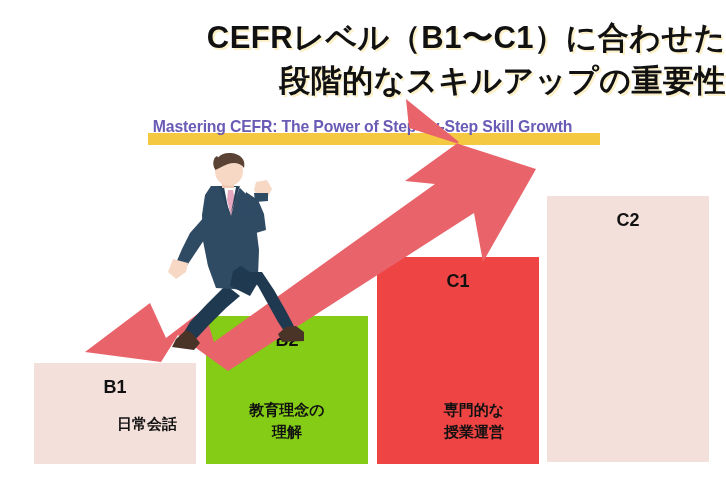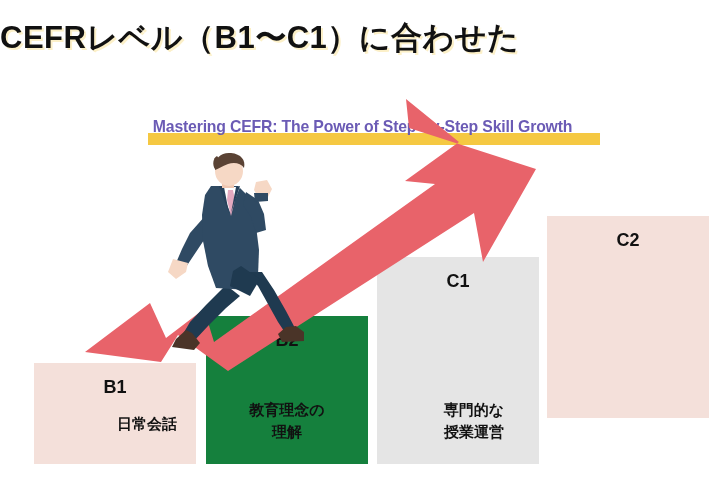--- a/index.html
+++ b/index.html
@@ -17,21 +17,21 @@
     background: #ffffff;
     overflow: hidden;
   }
 
   
   .title-block {
     position: absolute;
     left: 0;
     top: 16px;
     width: 726px;
-    text-align: left;
+    text-align: right;
   }
   .title-line {
     font-size: 31px;
     font-weight: bold;
     color: #111111;
     line-height: 43px;
     letter-spacing: 0.5px;
     text-shadow: 2px 2px 0 #fcf0c8;
     white-space: nowrap;
   }
@@ -105,44 +105,45 @@
     pointer-events: none;
   }
 </style>
 </head>
 <body>
 
 <div id="canvas">
 
   <div class="title-block">
     <div class="title-line">CEFRレベル（B1〜C1）に合わせた</div>
+    <div class="title-line">段階的なスキルアップの重要性</div>
   </div>
 
   <div class="subtitle-wrap">
     <div class="subtitle-hl"></div>
     <div class="subtitle-text">Mastering CEFR: The Power of Step-by-Step Skill Growth</div>
   </div>
 
   <div class="chart">
     <div id="bars-host">
         <div class="bar" style="left: 34px; top: 363px; width: 162px; height: 101px; background: rgb(244, 224, 218); text-decoration: underline;">
           <div class="bar-level" style="top: 14px;">B1</div>
           <div class="bar-sub" style="top: 50px; padding-left: 32px;">日常会話</div>
         </div>
-        <div class="bar" style="left: 206px; top: 316px; width: 162px; height: 148px; background: #15803d;">
+        <div class="bar" style="left: 206px; top: 316px; width: 162px; height: 148px; background: #84cc16;">
           <div class="bar-level" style="top: 14px;">B2</div>
           <div class="bar-sub" style="top: 83px;">教育理念の
 理解</div>
         </div>
-        <div class="bar" style="left: 377px; top: 257px; width: 162px; height: 207px; background: #e5e5e5;">
+        <div class="bar" style="left: 377px; top: 257px; width: 162px; height: 207px; background: #ef4444;">
           <div class="bar-level" style="top: 14px;">C1</div>
           <div class="bar-sub" style="top: 142px; padding-left: 16px;">専門的な
 授業運営</div>
         </div>
-        <div class="bar" style="left: 547px; top: 196px; width: 162px; height: 202px; background: rgb(244, 224, 218); margin-top: 20px;">
+        <div class="bar" style="left: 547px; top: 196px; width: 162px; height: 266px; background: rgb(244, 224, 218);">
           <div class="bar-level" style="top: 14px;">C2</div>
         </div>
       </div>
 
     <svg class="arrow-svg" width="726" height="481" viewBox="0 0 726 481" aria-hidden="true">
       <polygon fill="#e8636a" points="
         85,352
         150,303
         166,338
         204,309

